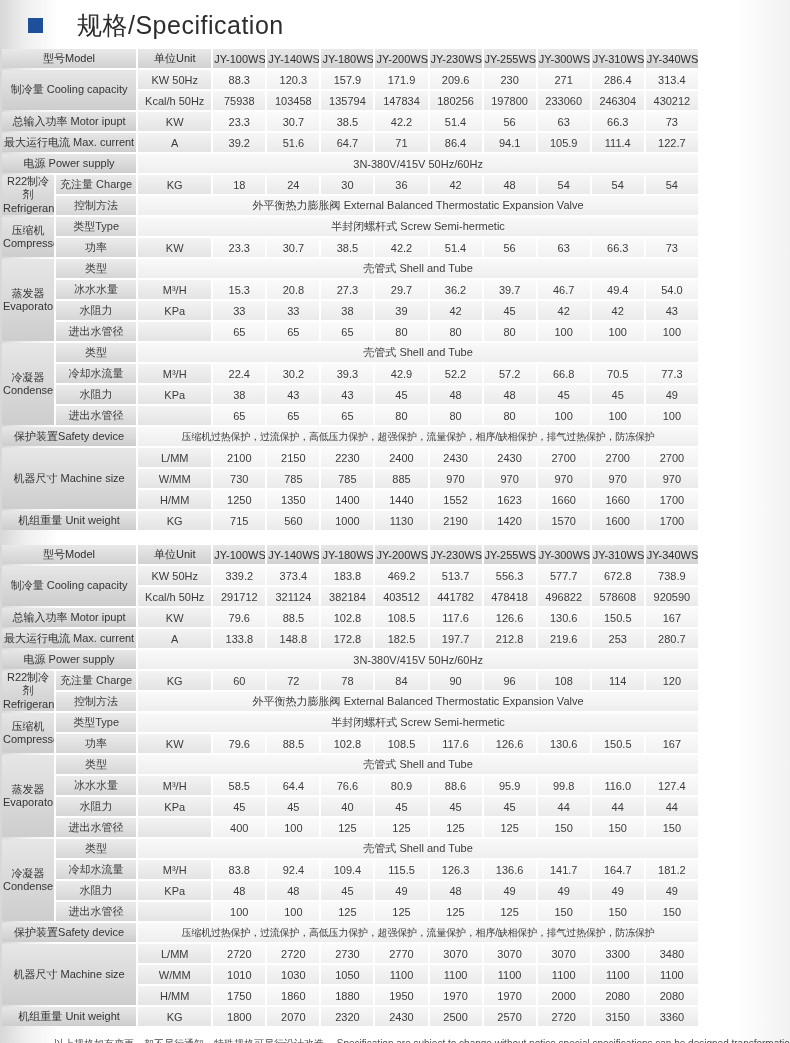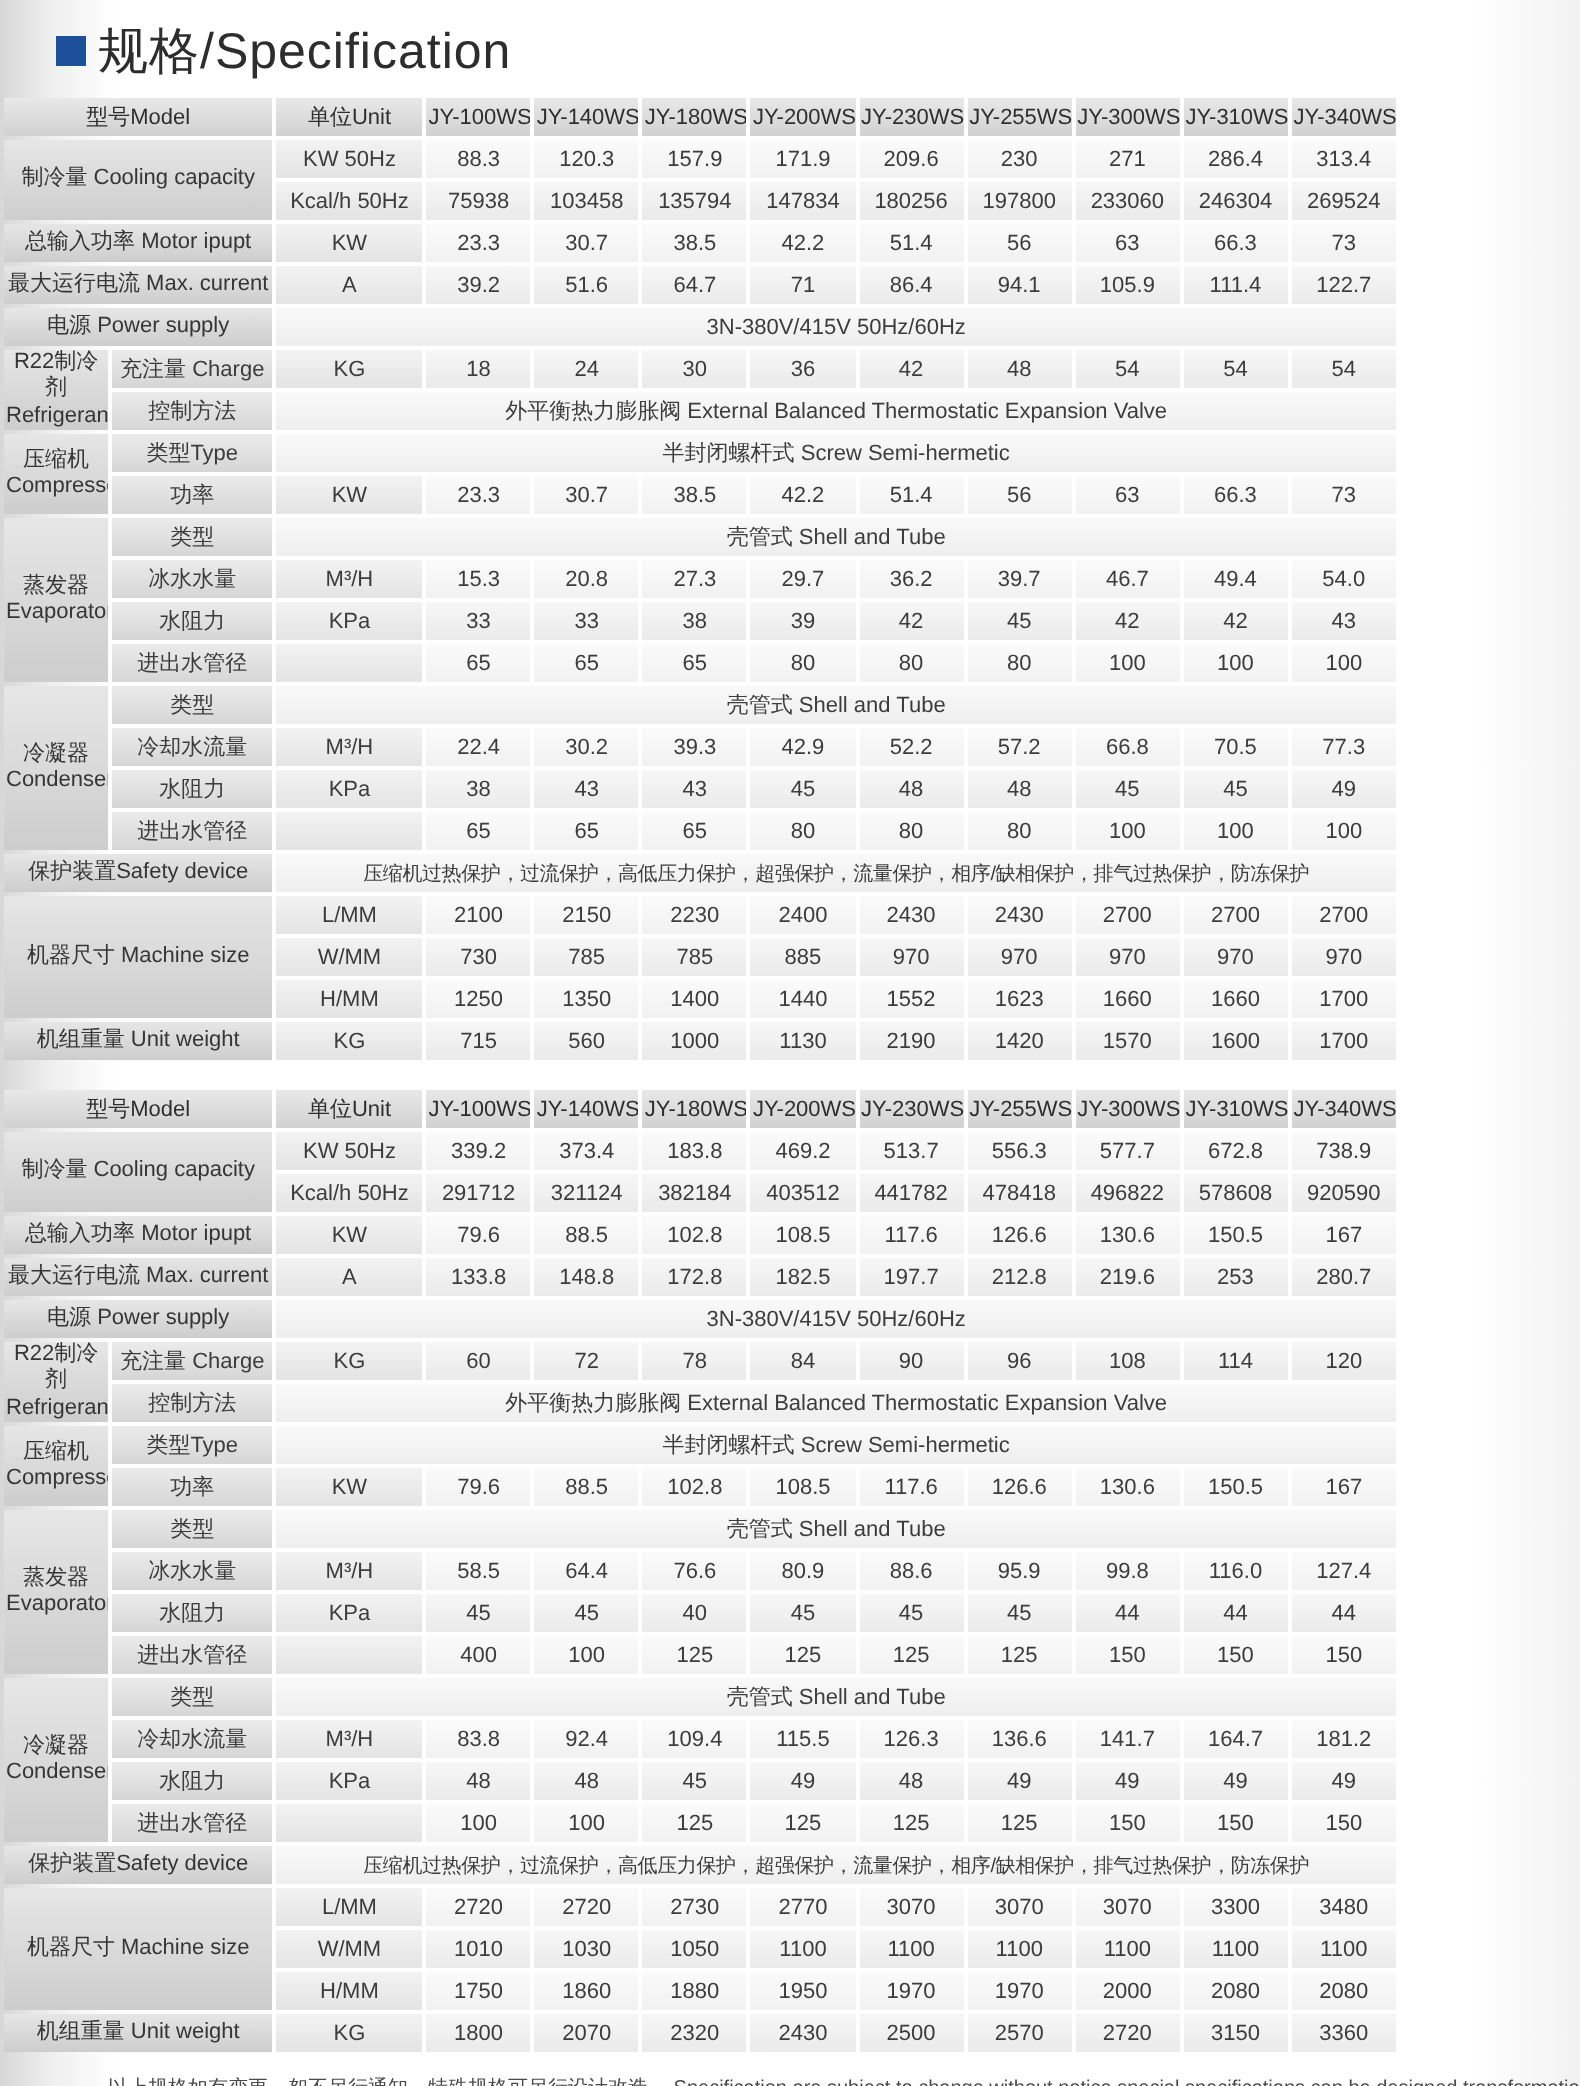--- a/index.html
+++ b/index.html
@@ -2,21 +2,21 @@
 <html><head>
 <meta charset="utf-8">
 <style>
   html,body { margin:0; padding:0; }
   body {
     width:790px; height:1043px;
     font-family:"Liberation Sans", sans-serif;
     background:linear-gradient(90deg,#d7d7d7 0px,#efefef 26px,#ffffff 58px,#ffffff 93%,#f2f2f2 100%);
     color:#3c3c3c;
   }
-  .title-bar { padding:9px 0 5px 28px; font-size:25px; letter-spacing:0.5px; color:#2d2d2d; display:flex; align-items:center; }
+  .title-bar { padding:9px 0 5px 28px; font-size:25px; letter-spacing:0.5px; color:#2d2d2d; display:flex; align-items:center;gap:28px; }
   .title-sq { display:inline-block; width:15px; height:15px; margin-right:6px; background:#1d4f9a; }
   table.spec {
     border-collapse:separate; border-spacing:2px; table-layout:fixed;
     width:700px; font-size:11px; color:#3c3c3c;
   }
   table.spec:first-of-type { margin-top:0; }
   table.spec + table.spec { margin-top:11px; }
   .spec th, .spec td {
     height:19px; padding:0 1px; text-align:center; vertical-align:middle;
     font-weight:normal; overflow:hidden;
@@ -85,21 +85,21 @@
       <tr class="alt">
         <td class="unit">Kcal/h 50Hz</td>
         <td class="val">75938</td>
         <td class="val">103458</td>
         <td class="val">135794</td>
         <td class="val">147834</td>
         <td class="val">180256</td>
         <td class="val">197800</td>
         <td class="val">233060</td>
         <td class="val">246304</td>
-        <td class="val">269524</td>
+        <td class="val">430212</td>
       </tr>
       <tr>
         <th class="group" colspan="2" rowspan="1">总输入功率 Motor ipupt</th>
         <td class="unit">KW</td>
         <td class="val">23.3</td>
         <td class="val">30.7</td>
         <td class="val">38.5</td>
         <td class="val">42.2</td>
         <td class="val">51.4</td>
         <td class="val">56</td>

